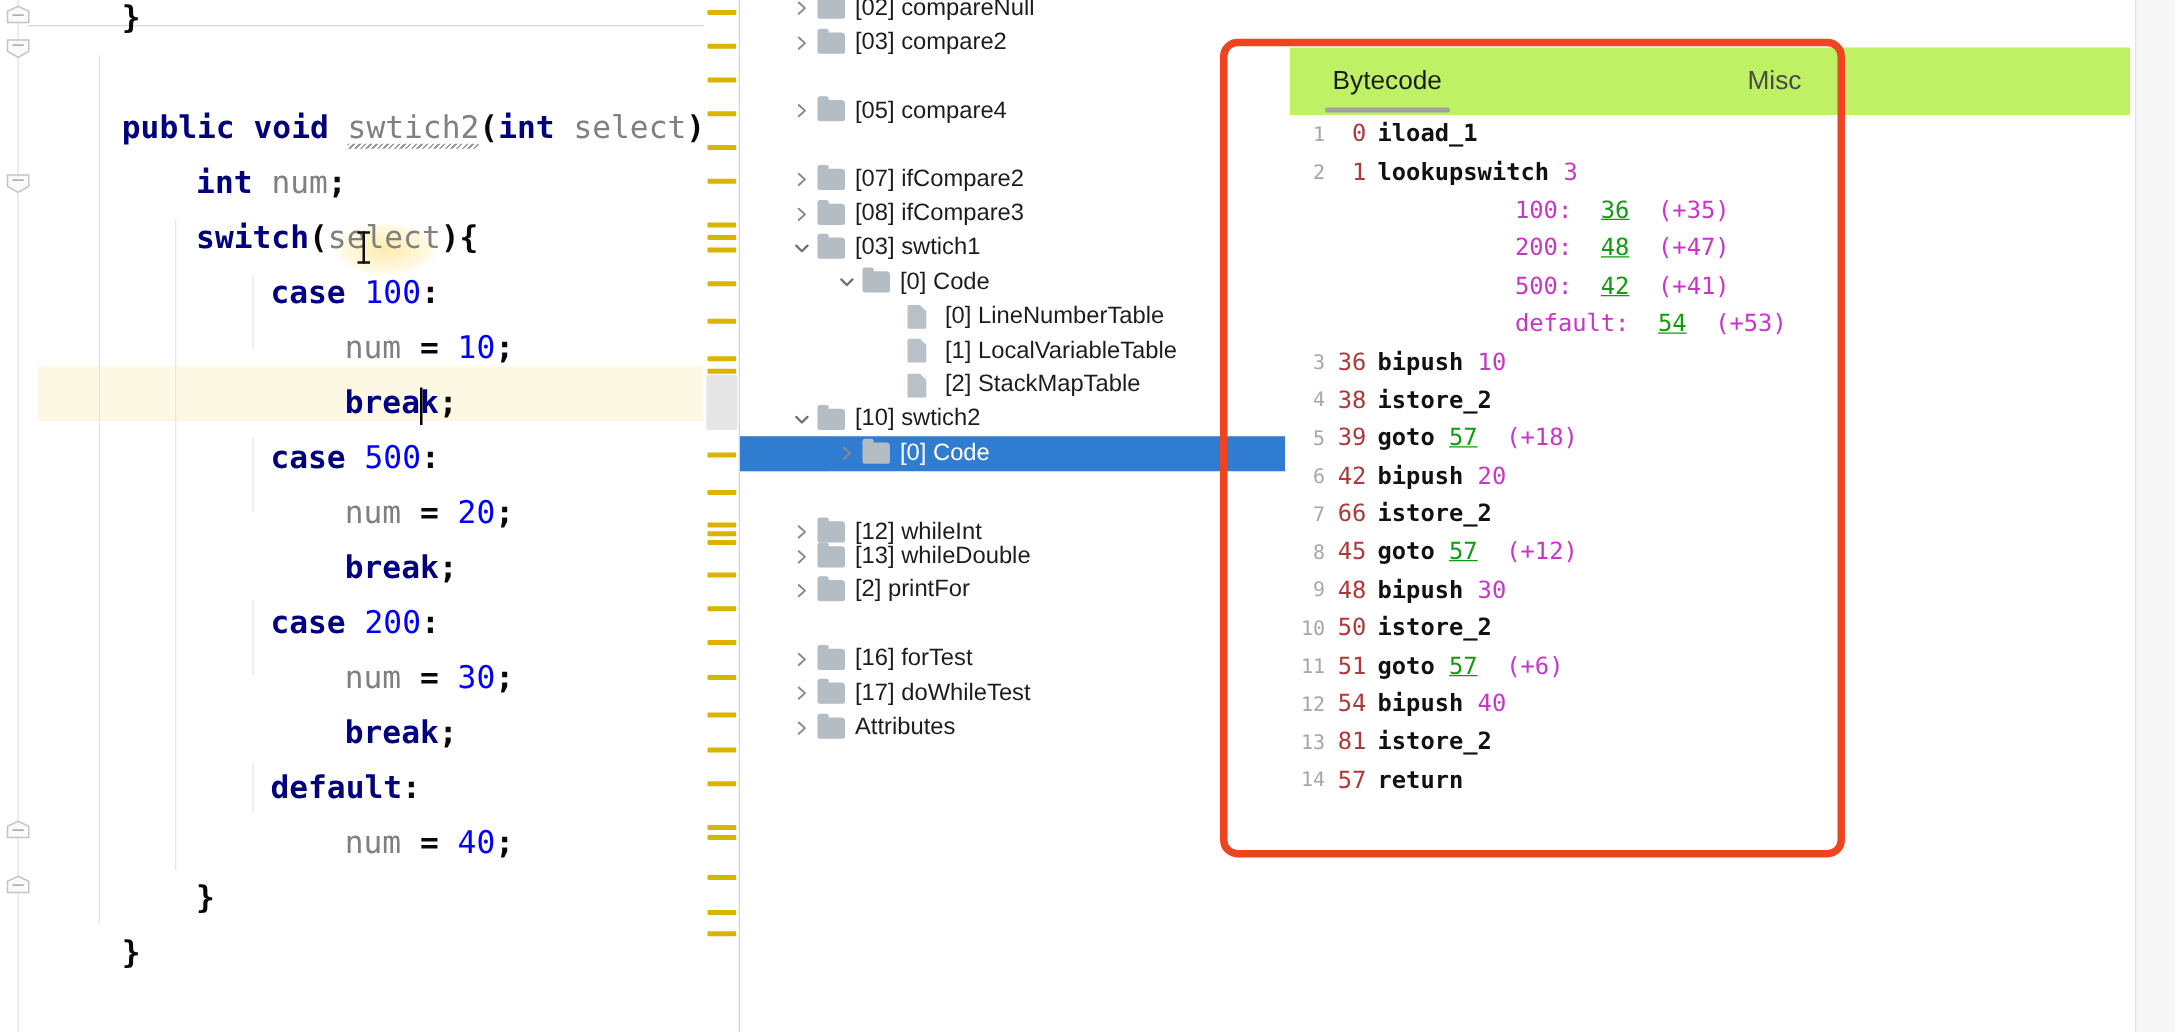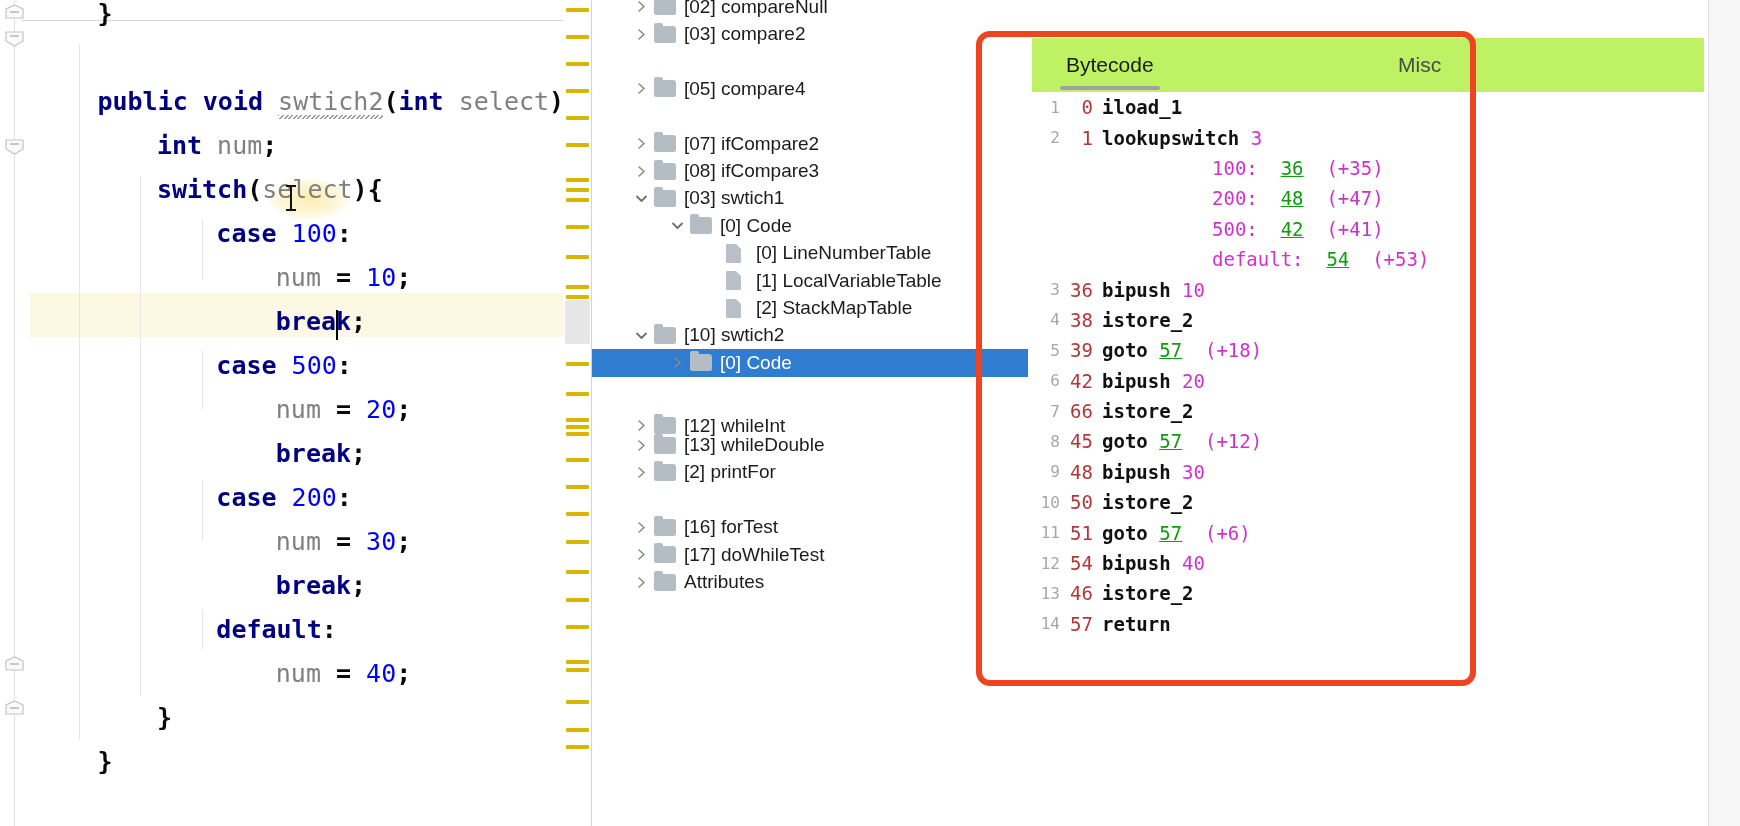--- a/index.html
+++ b/index.html
@@ -629,21 +629,21 @@
       <div class="bc-line"><span class="bc-ln">3</span><span class="bc-off">36</span><span class="bc-op">bipush</span><span class="bc-arg"> 10</span></div>
       <div class="bc-line"><span class="bc-ln">4</span><span class="bc-off">38</span><span class="bc-op">istore_2</span></div>
       <div class="bc-line"><span class="bc-ln">5</span><span class="bc-off">39</span><span class="bc-op">goto</span><span> </span><span class="bc-link">57</span><span class="bc-arg">  (+18)</span></div>
       <div class="bc-line"><span class="bc-ln">6</span><span class="bc-off">42</span><span class="bc-op">bipush</span><span class="bc-arg"> 20</span></div>
       <div class="bc-line"><span class="bc-ln">7</span><span class="bc-off">66</span><span class="bc-op">istore_2</span></div>
       <div class="bc-line"><span class="bc-ln">8</span><span class="bc-off">45</span><span class="bc-op">goto</span><span> </span><span class="bc-link">57</span><span class="bc-arg">  (+12)</span></div>
       <div class="bc-line"><span class="bc-ln">9</span><span class="bc-off">48</span><span class="bc-op">bipush</span><span class="bc-arg"> 30</span></div>
       <div class="bc-line"><span class="bc-ln">10</span><span class="bc-off">50</span><span class="bc-op">istore_2</span></div>
       <div class="bc-line"><span class="bc-ln">11</span><span class="bc-off">51</span><span class="bc-op">goto</span><span> </span><span class="bc-link">57</span><span class="bc-arg">  (+6)</span></div>
       <div class="bc-line"><span class="bc-ln">12</span><span class="bc-off">54</span><span class="bc-op">bipush</span><span class="bc-arg"> 40</span></div>
-      <div class="bc-line"><span class="bc-ln">13</span><span class="bc-off">46</span><span class="bc-op">istore_2</span></div>
+      <div class="bc-line"><span class="bc-ln">13</span><span class="bc-off">81</span><span class="bc-op">istore_2</span></div>
       <div class="bc-line"><span class="bc-ln">14</span><span class="bc-off">57</span><span class="bc-op">return</span></div>
     </div>
 
   <div id="red-rect"></div>
 
   <div id="far-right">
     
   </div>
 
 </div>

